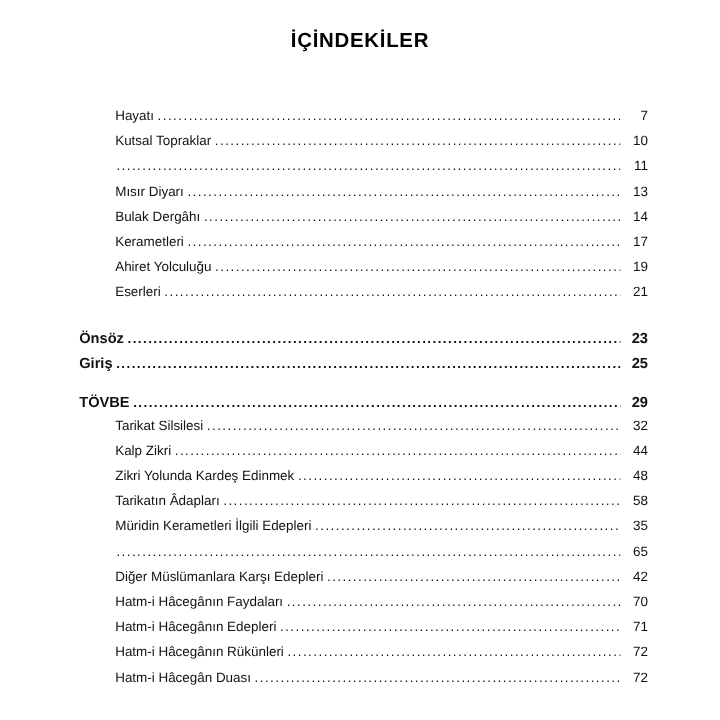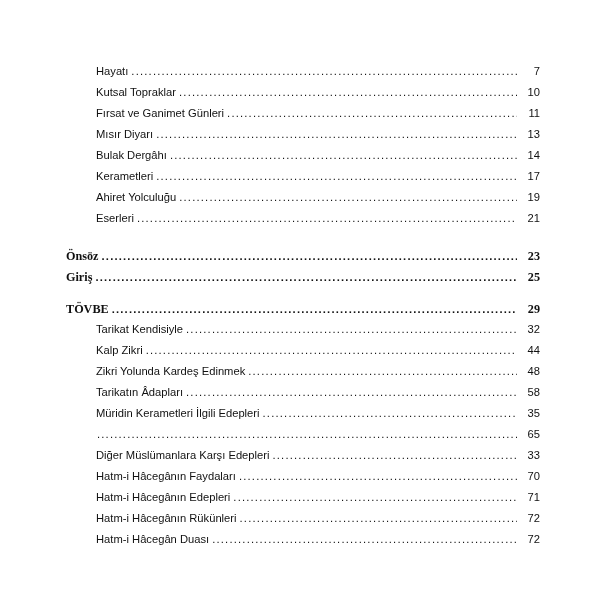--- a/index.html
+++ b/index.html
@@ -72,49 +72,48 @@
   .entry.bold .page-num,
   .entry.bold .dots {
     font-weight: bold;
   }
   .entry.bold {
     font-size: 12.2px;
   }
   .entry.bold .label,
   .entry.bold .page-num {
     font-size: 12.2px;
-    font-family: Liberation Serif, serif;
   }
   .entry.nodots .dots {
     visibility: hidden;
   }
   .entry.nopage .page-num {
     visibility: hidden;
   }
   .gap-sm { height: 11px; }
   .gap-md { height: 16px; }
 </style>
 </head>
 <body>
 
 <div class="page">
+  <div class="toc-title">İÇİNDEKİLER</div>
   <div class="toc-body">
       <div>
         <div class="entry indent1">
           <span class="label">Hayatı</span>
           <span class="dots">......................................................................................................................</span>
           <span class="page-num">7</span>
         </div>
         <div class="entry indent1">
           <span class="label">Kutsal Topraklar</span>
           <span class="dots">......................................................................................................................</span>
           <span class="page-num">10</span>
         </div>
         <div class="entry indent1">
-          <span class="label">Fırsat ve Ganimet Günleri</span>
           <span class="dots">......................................................................................................................</span>
           <span class="page-num">11</span>
         </div>
         <div class="entry indent1">
           <span class="label">Mısır Diyarı</span>
           <span class="dots">......................................................................................................................</span>
           <span class="page-num">13</span>
         </div>
         <div class="entry indent1">
           <span class="label">Bulak Dergâhı</span>
@@ -151,21 +150,21 @@
         </div>
       </div>
       <div class="gap-sm"></div>
       <div>
         <div class="entry indent0 bold">
           <span class="label">TÖVBE</span>
           <span class="dots">......................................................................................................................</span>
           <span class="page-num">29</span>
         </div>
         <div class="entry indent1">
-          <span class="label">Tarikat Kendisiyle</span>
+          <span class="label">Tarikat Silsilesi</span>
           <span class="dots">......................................................................................................................</span>
           <span class="page-num">32</span>
         </div>
         <div class="entry indent1">
           <span class="label">Kalp Zikri</span>
           <span class="dots">......................................................................................................................</span>
           <span class="page-num">44</span>
         </div>
         <div class="entry indent1">
           <span class="label">Zikri Yolunda Kardeş Edinmek</span>
@@ -182,21 +181,21 @@
           <span class="dots">......................................................................................................................</span>
           <span class="page-num">35</span>
         </div>
         <div class="entry indent1">
           <span class="dots">......................................................................................................................</span>
           <span class="page-num">65</span>
         </div>
         <div class="entry indent1">
           <span class="label">Diğer Müslümanlara Karşı Edepleri</span>
           <span class="dots">......................................................................................................................</span>
-          <span class="page-num">33</span>
+          <span class="page-num">42</span>
         </div>
         <div class="entry indent1">
           <span class="label">Hatm-i Hâcegânın Faydaları</span>
           <span class="dots">......................................................................................................................</span>
           <span class="page-num">70</span>
         </div>
         <div class="entry indent1">
           <span class="label">Hatm-i Hâcegânın Edepleri</span>
           <span class="dots">......................................................................................................................</span>
           <span class="page-num">71</span>

